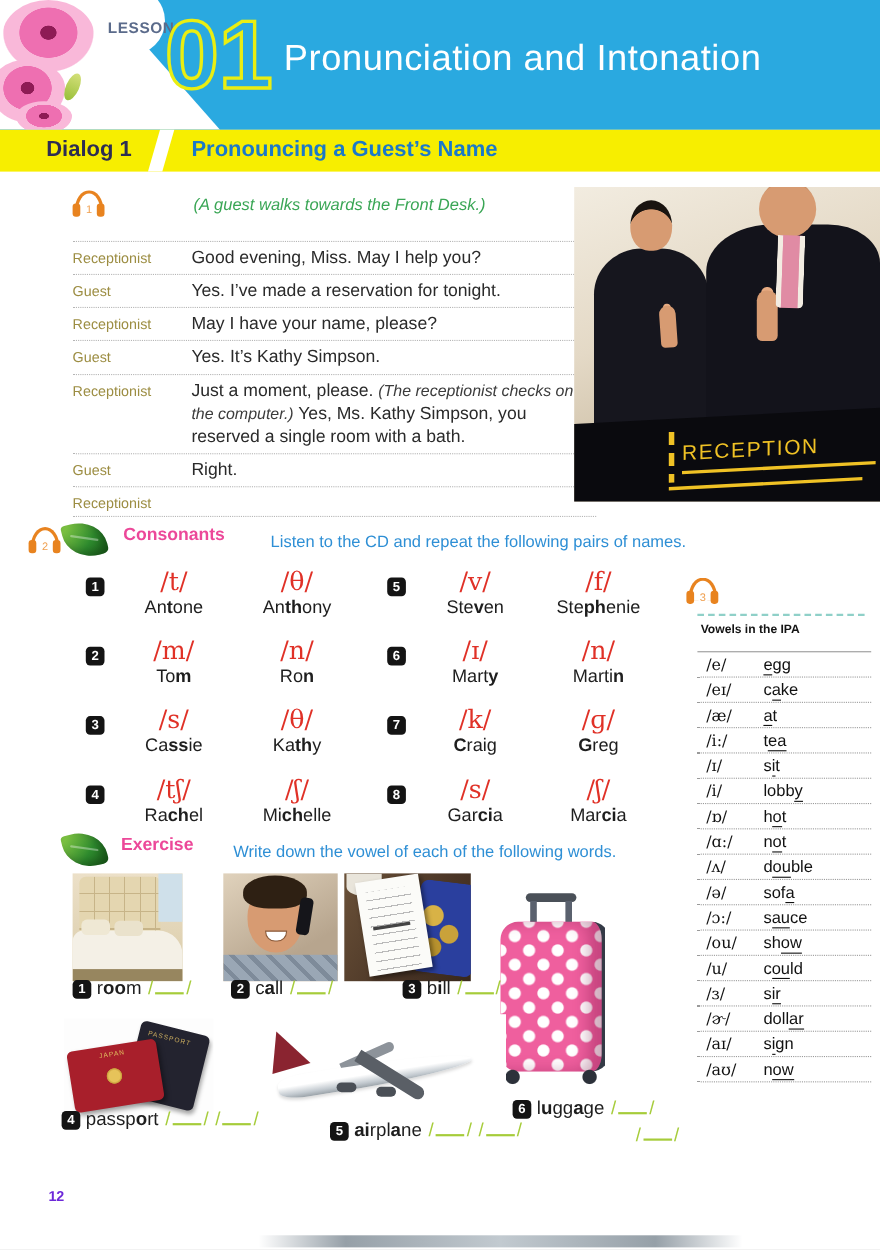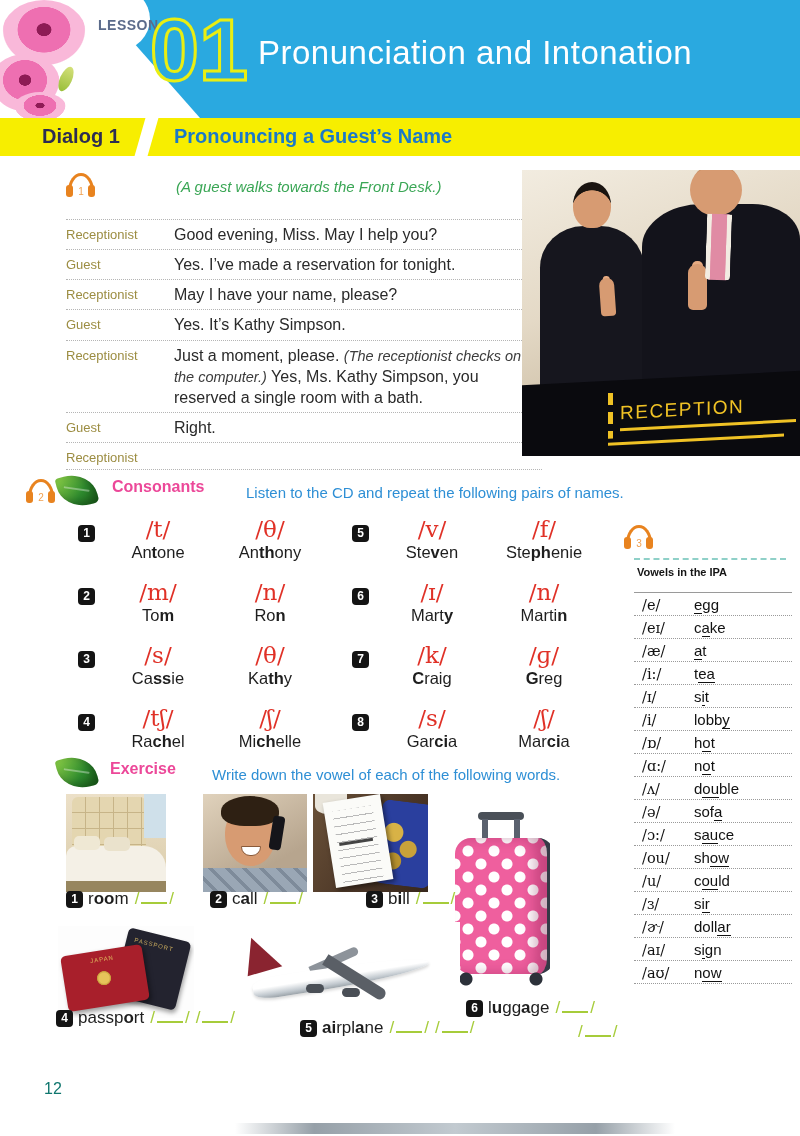--- a/index.html
+++ b/index.html
@@ -188,21 +188,21 @@
       radial-gradient(circle,#ffffff 0 5px,transparent 6px),
       radial-gradient(circle,#ffffff 0 5px,transparent 6px),
       #ef5f9e;
     background-size:26px 26px,26px 26px;background-position:0 0,13px 13px;
     border-right:7px solid #343a46;box-shadow:inset -12px 0 14px rgba(120,20,70,.35);}
   .ph-luggage .wheels{position:absolute;left:6px;bottom:0;width:86px;height:14px;
     background:
       radial-gradient(circle at 8px 7px,#2c313a 0 6px,transparent 7px),
       radial-gradient(circle at 78px 7px,#2c313a 0 6px,transparent 7px);}
 
-  .page-num{position:absolute;left:44px;top:1080px;font-size:16px;color:#0f766e;}
+  .page-num{position:absolute;left:44px;top:1080px;font-size:13px;color:#6d28d9;font-weight:bold;}
   .bottom-strip{position:absolute;left:235px;top:1123px;width:440px;height:11px;
     background:linear-gradient(to right,rgba(150,160,168,0),#96a0a8 18%,#c2cad0 50%,#96a0a8 82%,rgba(150,160,168,0));}
 </style>
 </head>
 <body>
 
 <div class="page">
 
   <div class="header">
     <div class="orchid-area">

